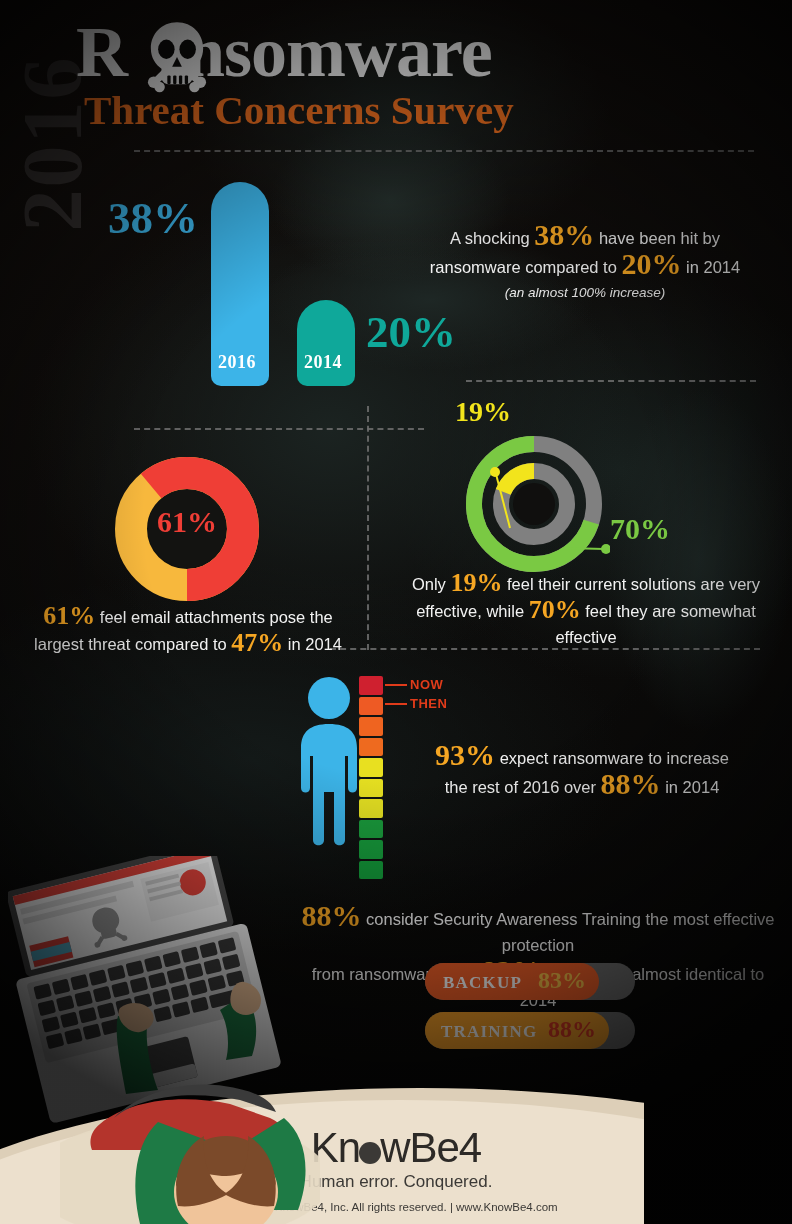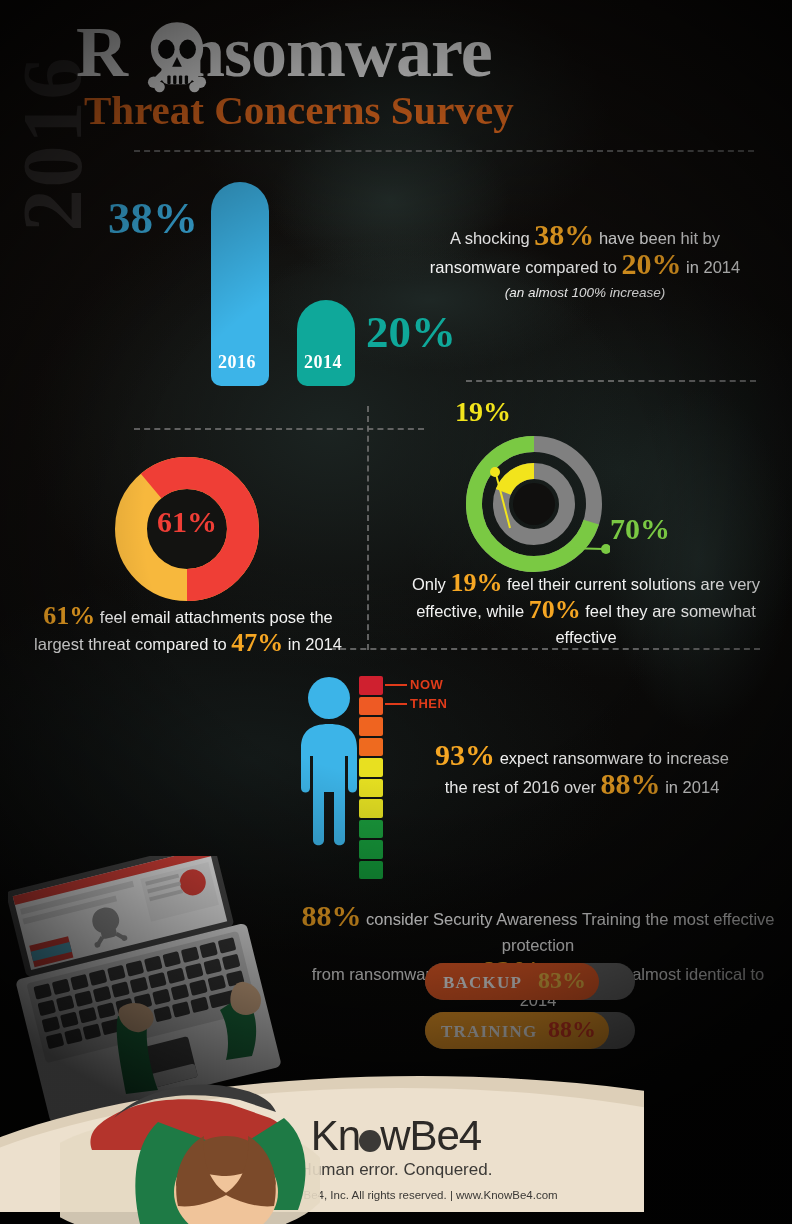--- a/index.html
+++ b/index.html
@@ -66,21 +66,21 @@
         color:#e03b1a;letter-spacing:.5px;}
 
   
   .pill{position:absolute;height:37px;border-radius:19px;background:#6d6d6d;}
   .pill-fill{position:absolute;left:0;top:0;height:37px;border-radius:19px;}
   .pill-name{position:absolute;font-family:"Liberation Serif",serif;font-weight:bold;font-size:17px;
              color:#fff;letter-spacing:1.2px;}
   .pill-val{position:absolute;font-family:"Liberation Serif",serif;font-weight:bold;font-size:24px;}
 
   
-  .foot{position:absolute;left:0;bottom:12px;width:644px;height:150px;overflow:hidden;}
+  .foot{position:absolute;left:0;bottom:0;width:644px;height:150px;overflow:hidden;}
   .foot-bg{position:absolute;left:-120px;top:26px;width:1040px;height:330px;border-radius:50%;
            background:#ece0cd;}
   .foot-bg2{position:absolute;left:-120px;top:14px;width:1080px;height:330px;border-radius:50%;
             background:#ddcfb8;}
   .logo{position:absolute;left:0;bottom:52px;width:792px;text-align:center;
         font-size:42px;color:#2d2a27;letter-spacing:-1px;font-family:"Liberation Sans",sans-serif;}
   .logo .dot{display:inline-block;width:22px;height:22px;border-radius:50%;background:#3b3936;
              vertical-align:-2px;margin:0 -1px;}
   .tag{position:absolute;left:0;bottom:32px;width:792px;text-align:center;font-size:17px;color:#3b3936;}
   .cright{position:absolute;left:0;bottom:11px;width:792px;text-align:center;font-size:11.5px;color:#3b3936;}

